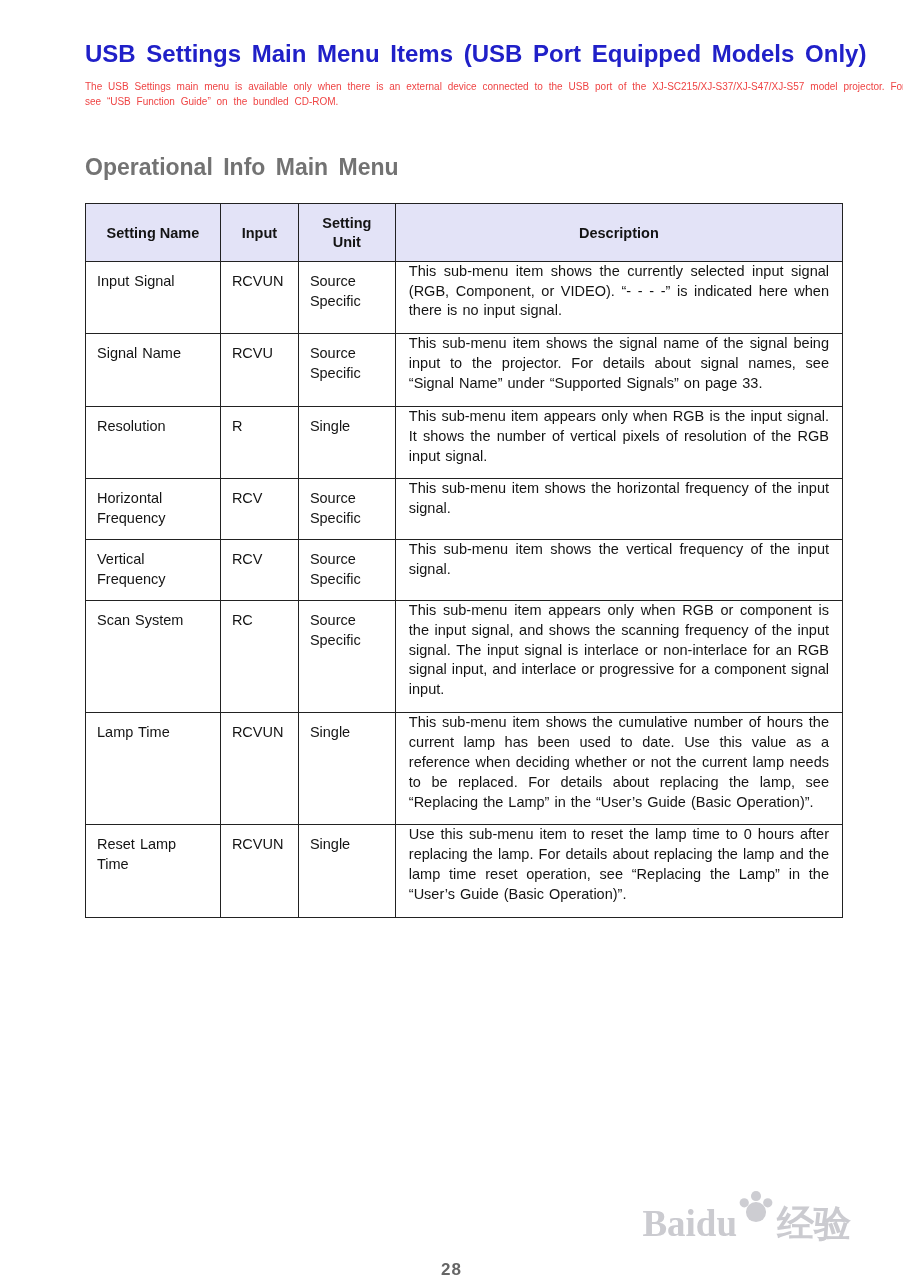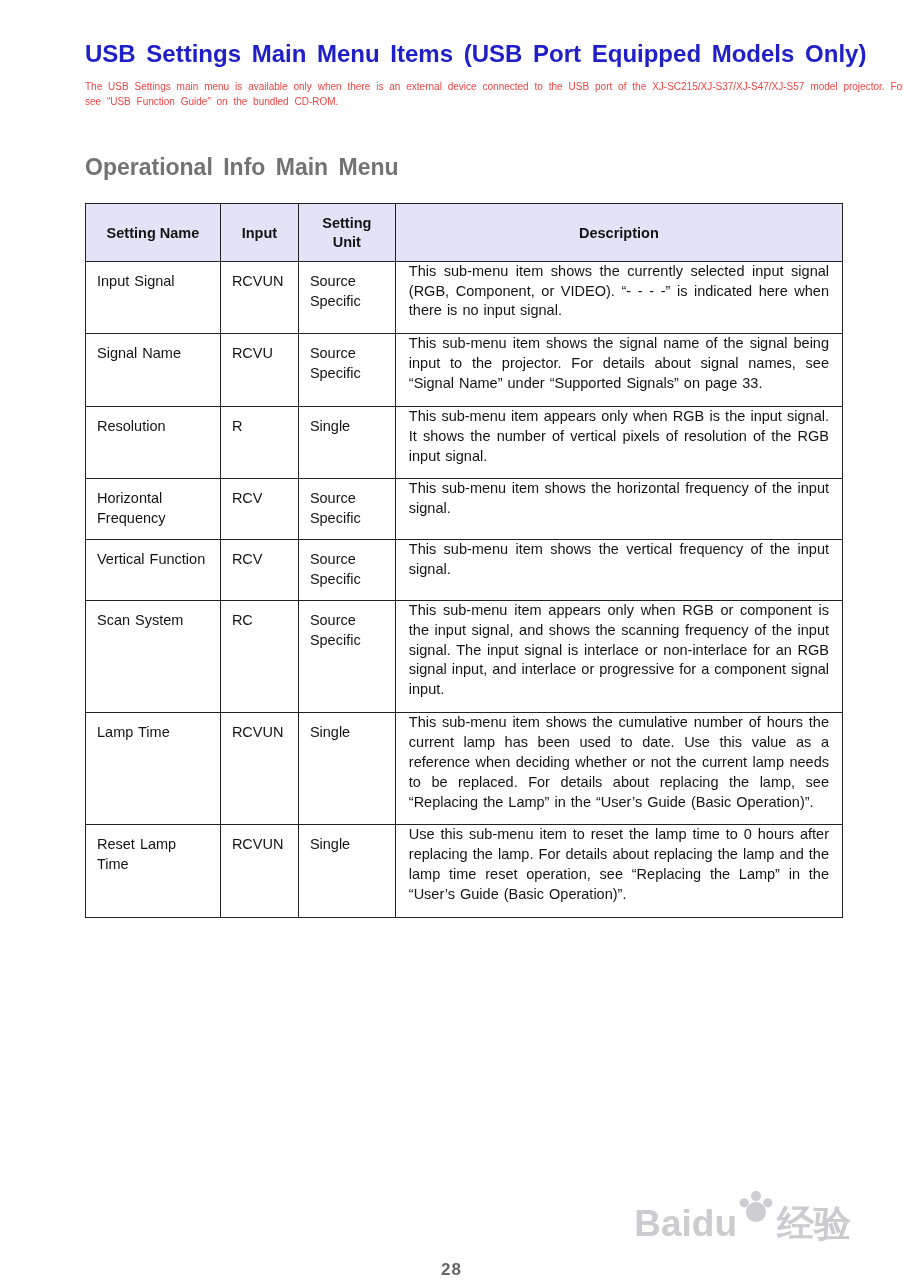--- a/index.html
+++ b/index.html
@@ -92,20 +92,21 @@
     color: #cbcbd0;
     user-select: none;
   }
   .watermark .brand-line {
     display: inline-flex;
     align-items: flex-end;
     gap: 4px;
     font-size: 37px;
     font-weight: bold;
     line-height: 1;
+    font-family: Liberation Serif, serif;
   }
   .watermark .paw {
     width: 42px;
     height: 42px;
     margin-bottom: 14px;
     margin-left: -6px;
     margin-right: -4px;
   }
   .watermark .url-line {
     margin-top: 4px;
@@ -161,21 +162,21 @@
             <td>Single</td>
             <td class="desc">This sub-menu item appears only when RGB is the input signal. It shows the number of vertical pixels of resolution of the RGB input signal.</td>
           </tr>
           <tr>
             <td>Horizontal Frequency</td>
             <td>RCV</td>
             <td>Source Specific</td>
             <td class="desc">This sub-menu item shows the horizontal frequency of the input signal.</td>
           </tr>
           <tr>
-            <td>Vertical Function</td>
+            <td>Vertical Frequency</td>
             <td>RCV</td>
             <td>Source Specific</td>
             <td class="desc">This sub-menu item shows the vertical frequency of the input signal.</td>
           </tr>
           <tr>
             <td>Scan System</td>
             <td>RC</td>
             <td>Source Specific</td>
             <td class="desc">This sub-menu item appears only when RGB or component is the input signal, and shows the scanning frequency of the input signal. The input signal is interlace or non-interlace for an RGB signal input, and interlace or progressive for a component signal input.</td>
           </tr>

